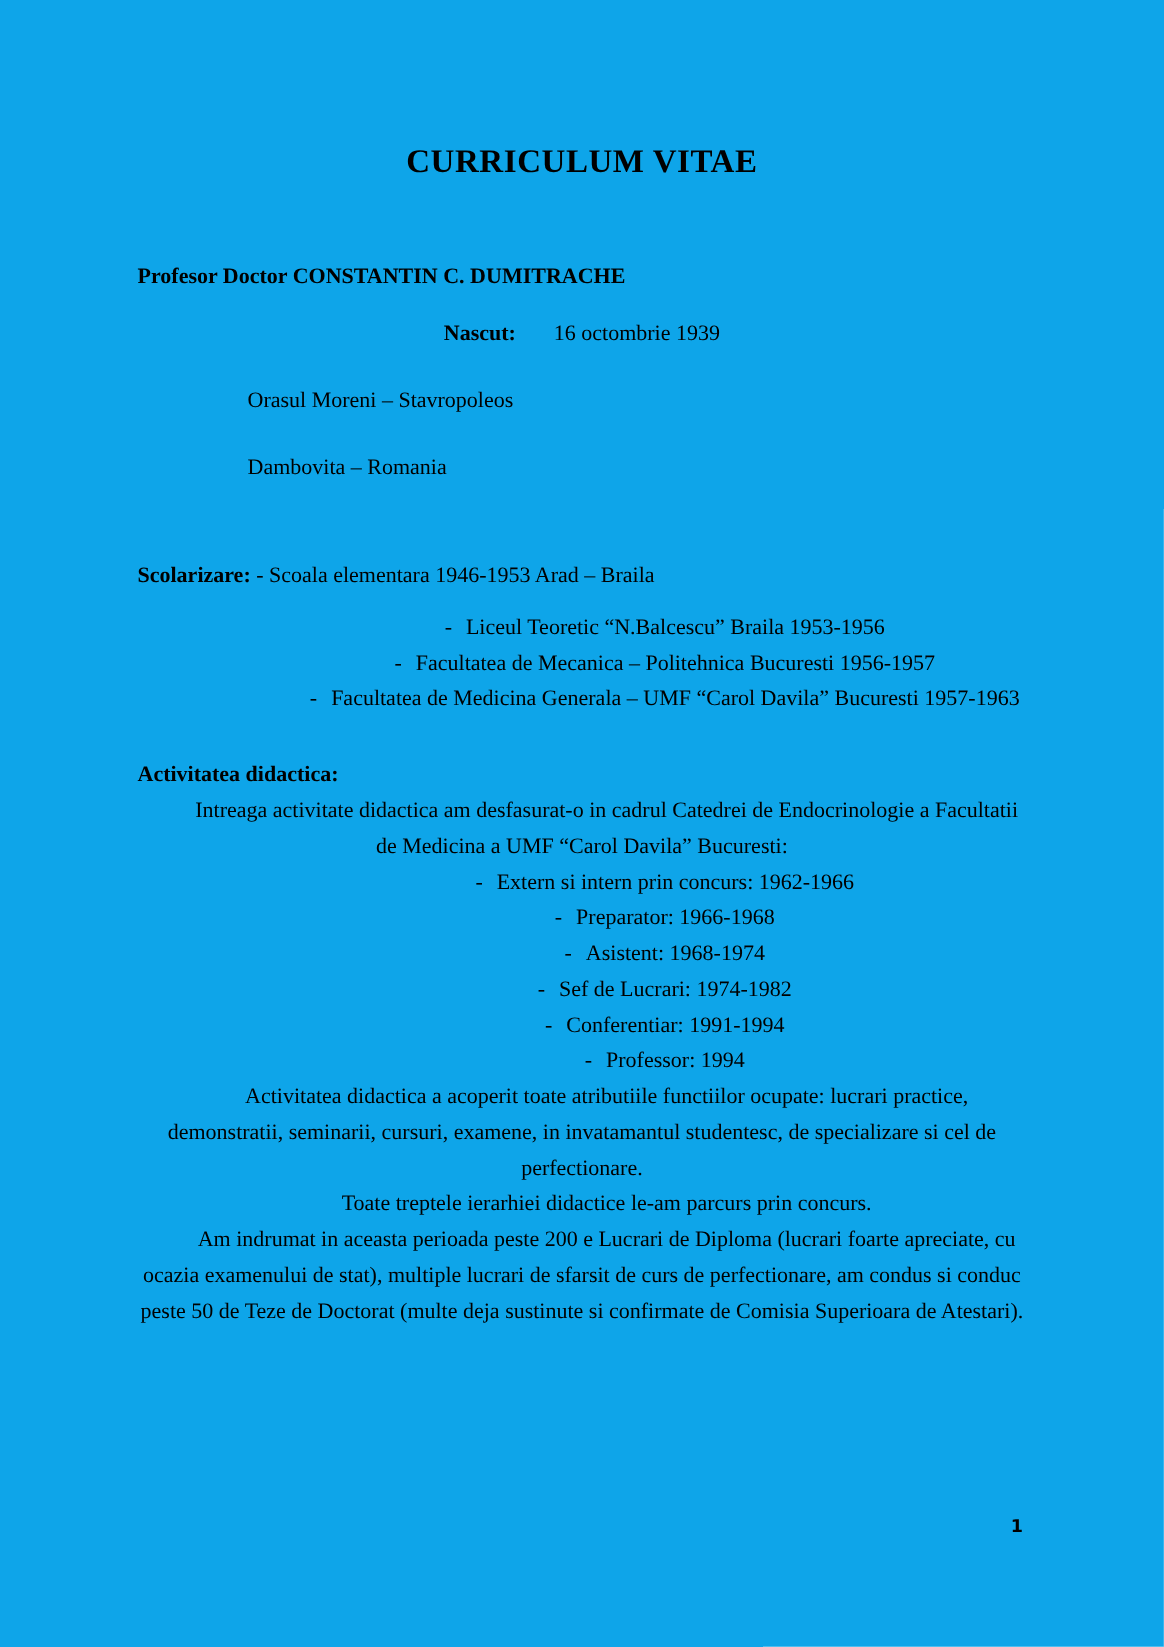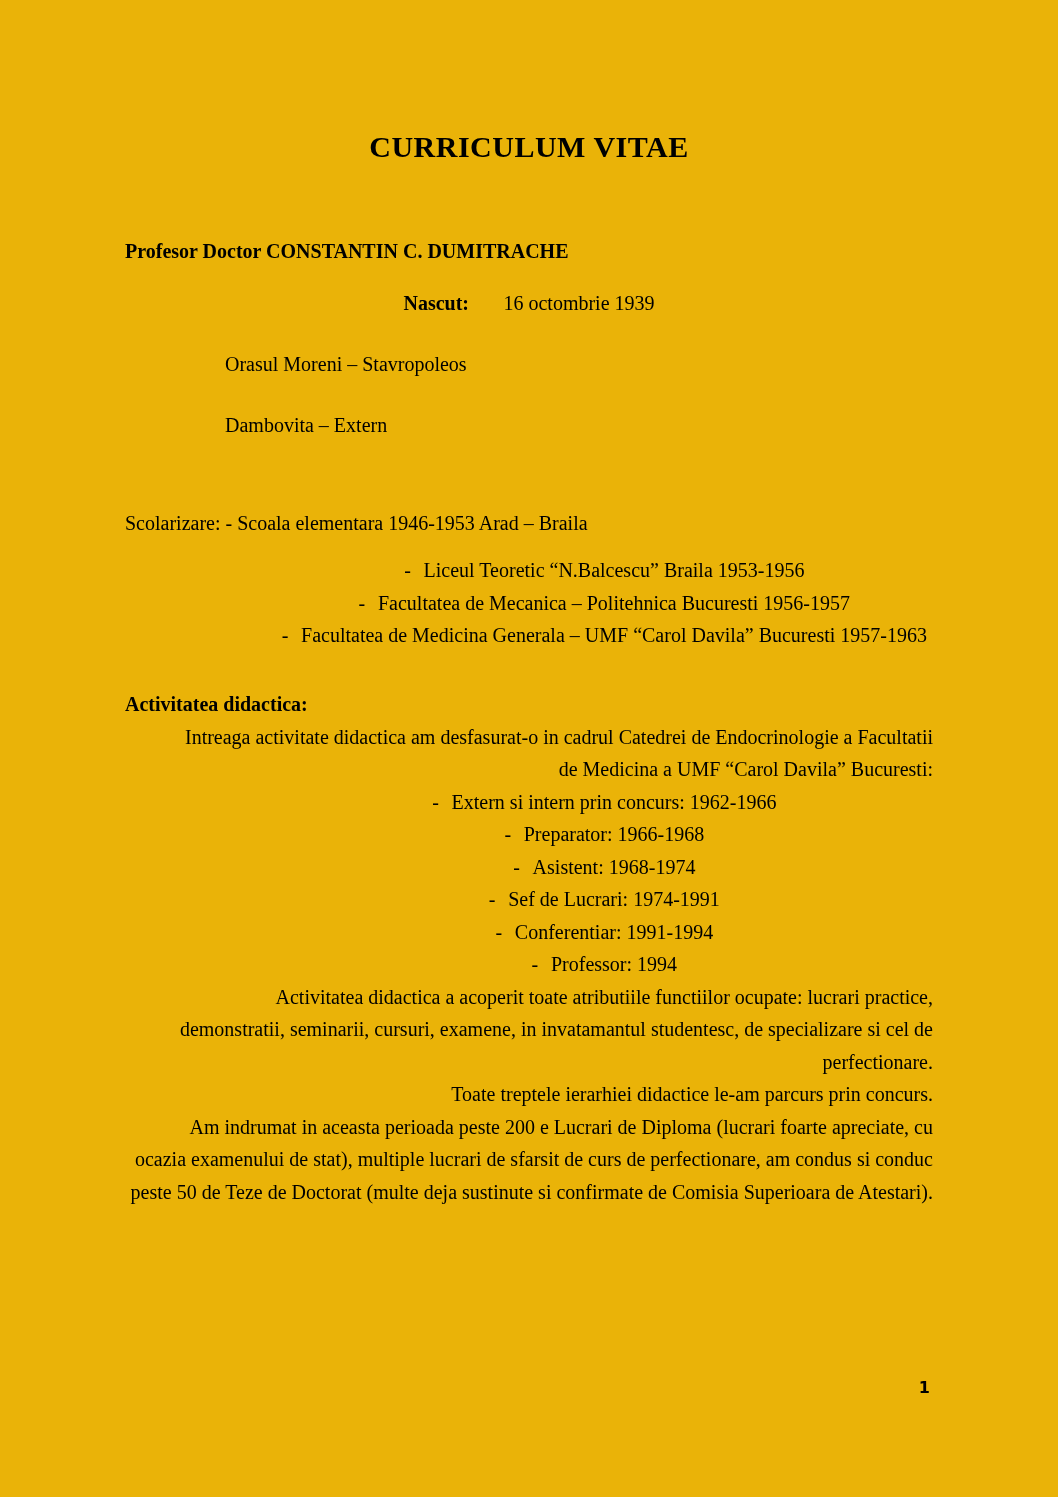--- a/index.html
+++ b/index.html
@@ -8,21 +8,21 @@
     width: 1058px;
     height: 1497px;
     position: relative;
     font-family: "Liberation Serif", serif;
     color: #000000;
     overflow: hidden;
   }
   .page {
     position: absolute;
     inset: 0;
-    background: #eab308;
+    background: #0ea5e9;
     padding-left: 25px;
   }
   .content {
     position: absolute;
     left: 125px;
     right: 125px;
     top: 0;
     font-size: 20px;
     line-height: 22px;
   }
@@ -35,37 +35,37 @@
     letter-spacing: 0.5px;
   }
   .name-line {
     margin-top: 76px;
     font-weight: bold;
   }
   .birth-row { margin-top: 30px; display: flex; justify-content: center; }
   .birth-row .label { font-weight: bold; width: 100px; flex: 0 0 100px; }
   .birth-cont { margin-top: 39px; padding-left: 100px; }
   .edu-line { margin-top: 76px; }
-  .edu-line .label { font-weight: normal; }
+  .edu-line .label { font-weight: bold; }
   .dash-list { margin-top: 20px; text-align: center; }
   .dash-item {
     padding-left: 170px;
     text-indent: -32px;
     line-height: 32.5px;
   }
   .dash-item .dash { display: inline-block; width: 32px; text-indent: 0; }
   .section-heading {
     margin-top: 36px;
     font-weight: bold;
     line-height: 33px;
   }
   .para {
     line-height: 32.5px;
     text-indent: 45px;
-    text-align: right;
+    text-align: center;
   }
   .positions { margin-top: 0; }
   .page-number {
     position: absolute;
     top: 1378px;
     right: 128px;
     font-family: "DejaVu Sans", sans-serif;
     font-size: 16px;
     font-weight: bold;
   }
@@ -78,42 +78,42 @@
 
     <div class="doc-title">CURRICULUM VITAE</div>
 
     <div class="name-line">Profesor Doctor CONSTANTIN C. DUMITRACHE</div>
 
     <div class="birth-row">
       <span class="label">Nascut:</span>
       <span>16 octombrie 1939</span>
     </div>
     <div class="birth-cont">Orasul Moreni – Stavropoleos</div>
-    <div class="birth-cont">Dambovita – Extern</div>
+    <div class="birth-cont">Dambovita – Romania</div>
 
     <div class="edu-line">
       <span class="label">Scolarizare:</span>
       <span>- Scoala elementara 1946-1953 Arad – Braila</span>
     </div>
 
     <div class="dash-list">
       <div class="dash-item"><span class="dash">-</span><span>Liceul Teoretic “N.Balcescu” Braila  1953-1956</span></div>
       <div class="dash-item"><span class="dash">-</span><span>Facultatea de Mecanica – Politehnica Bucuresti 1956-1957</span></div>
       <div class="dash-item"><span class="dash">-</span><span>Facultatea de Medicina Generala – UMF “Carol Davila” Bucuresti 1957-1963</span></div>
     </div>
 
     <div class="section-heading">Activitatea didactica:</div>
 
     <div class="para">Intreaga activitate didactica am desfasurat-o in cadrul Catedrei de Endocrinologie a Facultatii de Medicina a UMF “Carol Davila” Bucuresti:</div>
 
     <div class="dash-list positions">
       <div class="dash-item"><span class="dash">-</span><span>Extern si intern prin concurs: 1962-1966</span></div>
       <div class="dash-item"><span class="dash">-</span><span>Preparator: 1966-1968</span></div>
       <div class="dash-item"><span class="dash">-</span><span>Asistent: 1968-1974</span></div>
-      <div class="dash-item"><span class="dash">-</span><span>Sef de Lucrari: 1974-1991</span></div>
+      <div class="dash-item"><span class="dash">-</span><span>Sef de Lucrari: 1974-1982</span></div>
       <div class="dash-item"><span class="dash">-</span><span>Conferentiar: 1991-1994</span></div>
       <div class="dash-item"><span class="dash">-</span><span>Professor: 1994</span></div>
     </div>
 
     <div class="para">Activitatea didactica a acoperit toate atributiile functiilor ocupate: lucrari practice, demonstratii, seminarii, cursuri, examene, in invatamantul studentesc, de specializare si cel de perfectionare.</div>
     <div class="para">Toate treptele ierarhiei didactice le-am parcurs prin concurs.</div>
     <div class="para">Am indrumat in aceasta perioada peste 200 e Lucrari de Diploma (lucrari foarte apreciate, cu ocazia examenului de stat), multiple lucrari de sfarsit de curs de perfectionare, am condus si conduc peste 50 de Teze de Doctorat (multe deja sustinute si confirmate de Comisia Superioara de Atestari).</div>
 
   </div>
 

